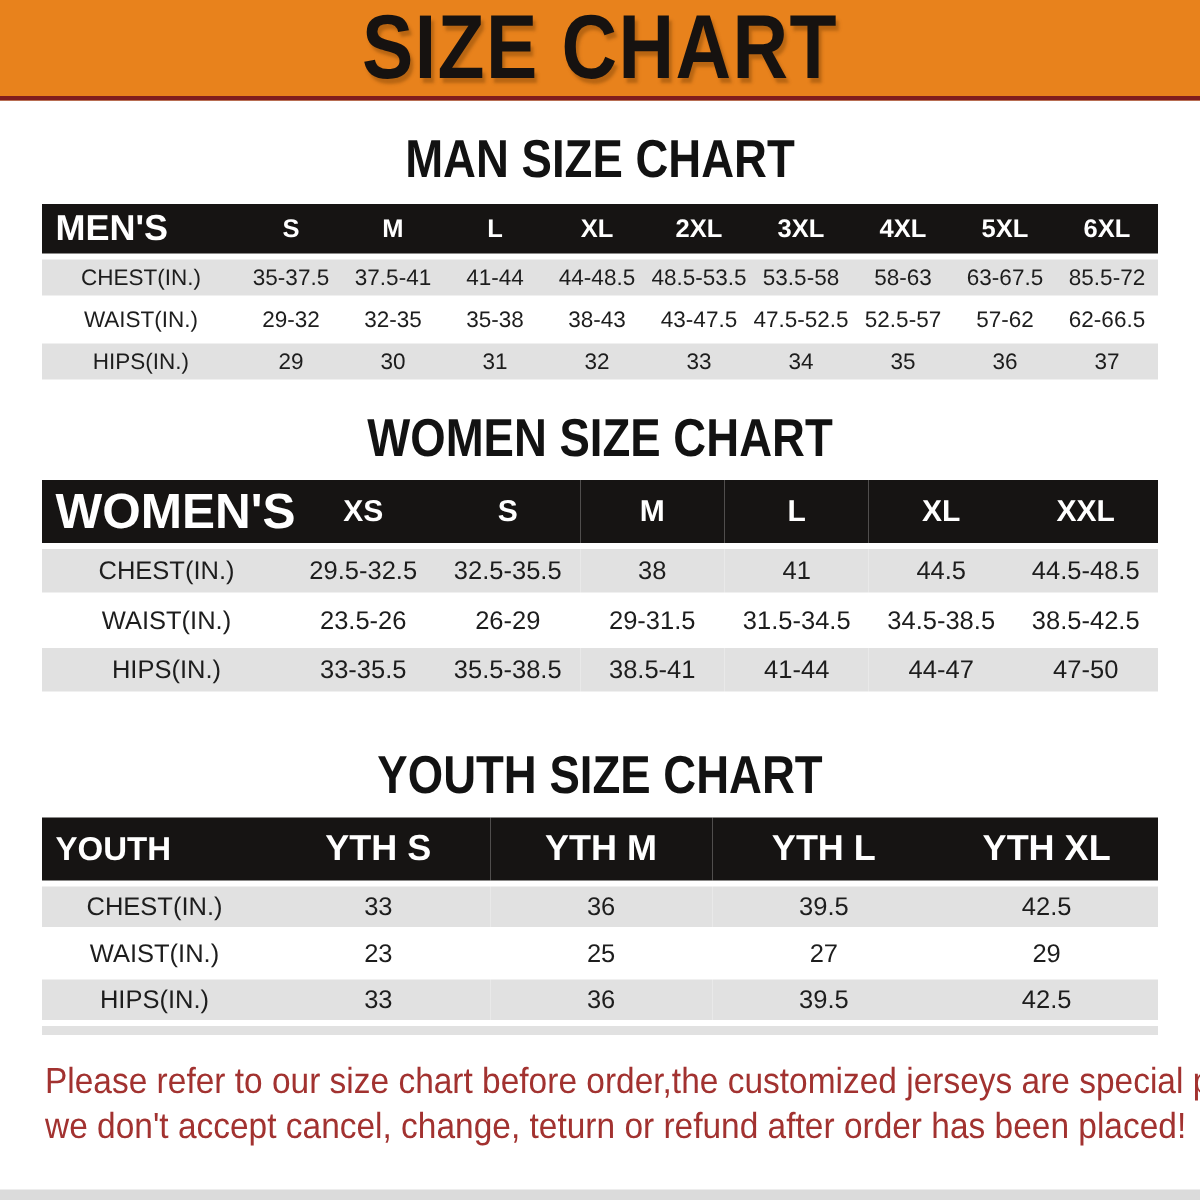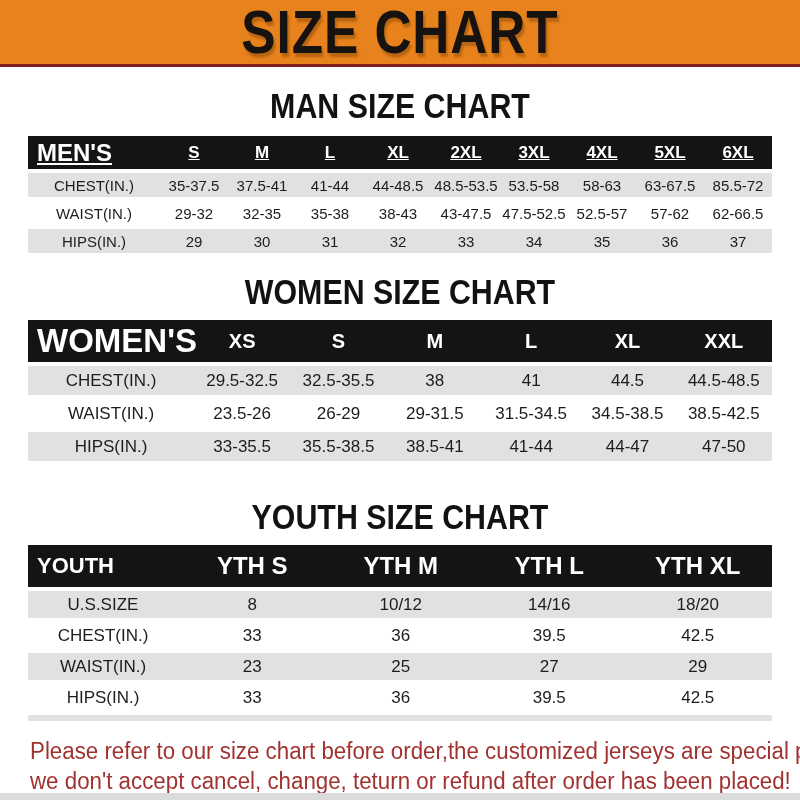--- a/index.html
+++ b/index.html
@@ -58,21 +58,21 @@
     vertical-align:middle;
     color:#1d1d1d;
   }
   table.size-table tbody tr:nth-child(odd)  td { background:#E1E1E1; }
   table.size-table tbody tr:nth-child(even) td { background:#FFFFFF; }
 
   table.men   th:first-child, table.men   td:first-child { width:132px; }
   table.women th:first-child, table.women td:first-child { width:166px; }
   table.youth th:first-child, table.youth td:first-child { width:150px; }
 
-  table.men thead th { height:33px; font-size:17px;text-decoration:underline; }
+  table.men thead th { height:33px; font-size:17px; }
   table.men thead th.label { font-size:24px; }
   table.men tbody td { height:24px; font-size:15px; }
   table.men tbody td:first-child { font-size:15px; }
 
   table.women thead th { height:42px; font-size:20px; }
   table.women thead th.label { font-size:33px; }
   table.women tbody td { height:29px; font-size:17px; }
 
   table.youth thead th { height:42px; font-size:24px; }
   table.youth thead th.label { font-size:22px;margin-top:20px; }
@@ -222,27 +222,20 @@
           <tr>
             <th class="label">YOUTH</th>
             <th>YTH S</th>
             <th>YTH M</th>
             <th>YTH L</th>
             <th>YTH XL</th>
           </tr>
         </thead>
         <tbody>
           <tr>
-            <td>U.S.SIZE</td>
-            <td>8</td>
-            <td>10/12</td>
-            <td>14/16</td>
-            <td>18/20</td>
-          </tr>
-          <tr>
             <td>CHEST(IN.)</td>
             <td>33</td>
             <td>36</td>
             <td>39.5</td>
             <td>42.5</td>
           </tr>
           <tr>
             <td>WAIST(IN.)</td>
             <td>23</td>
             <td>25</td>

